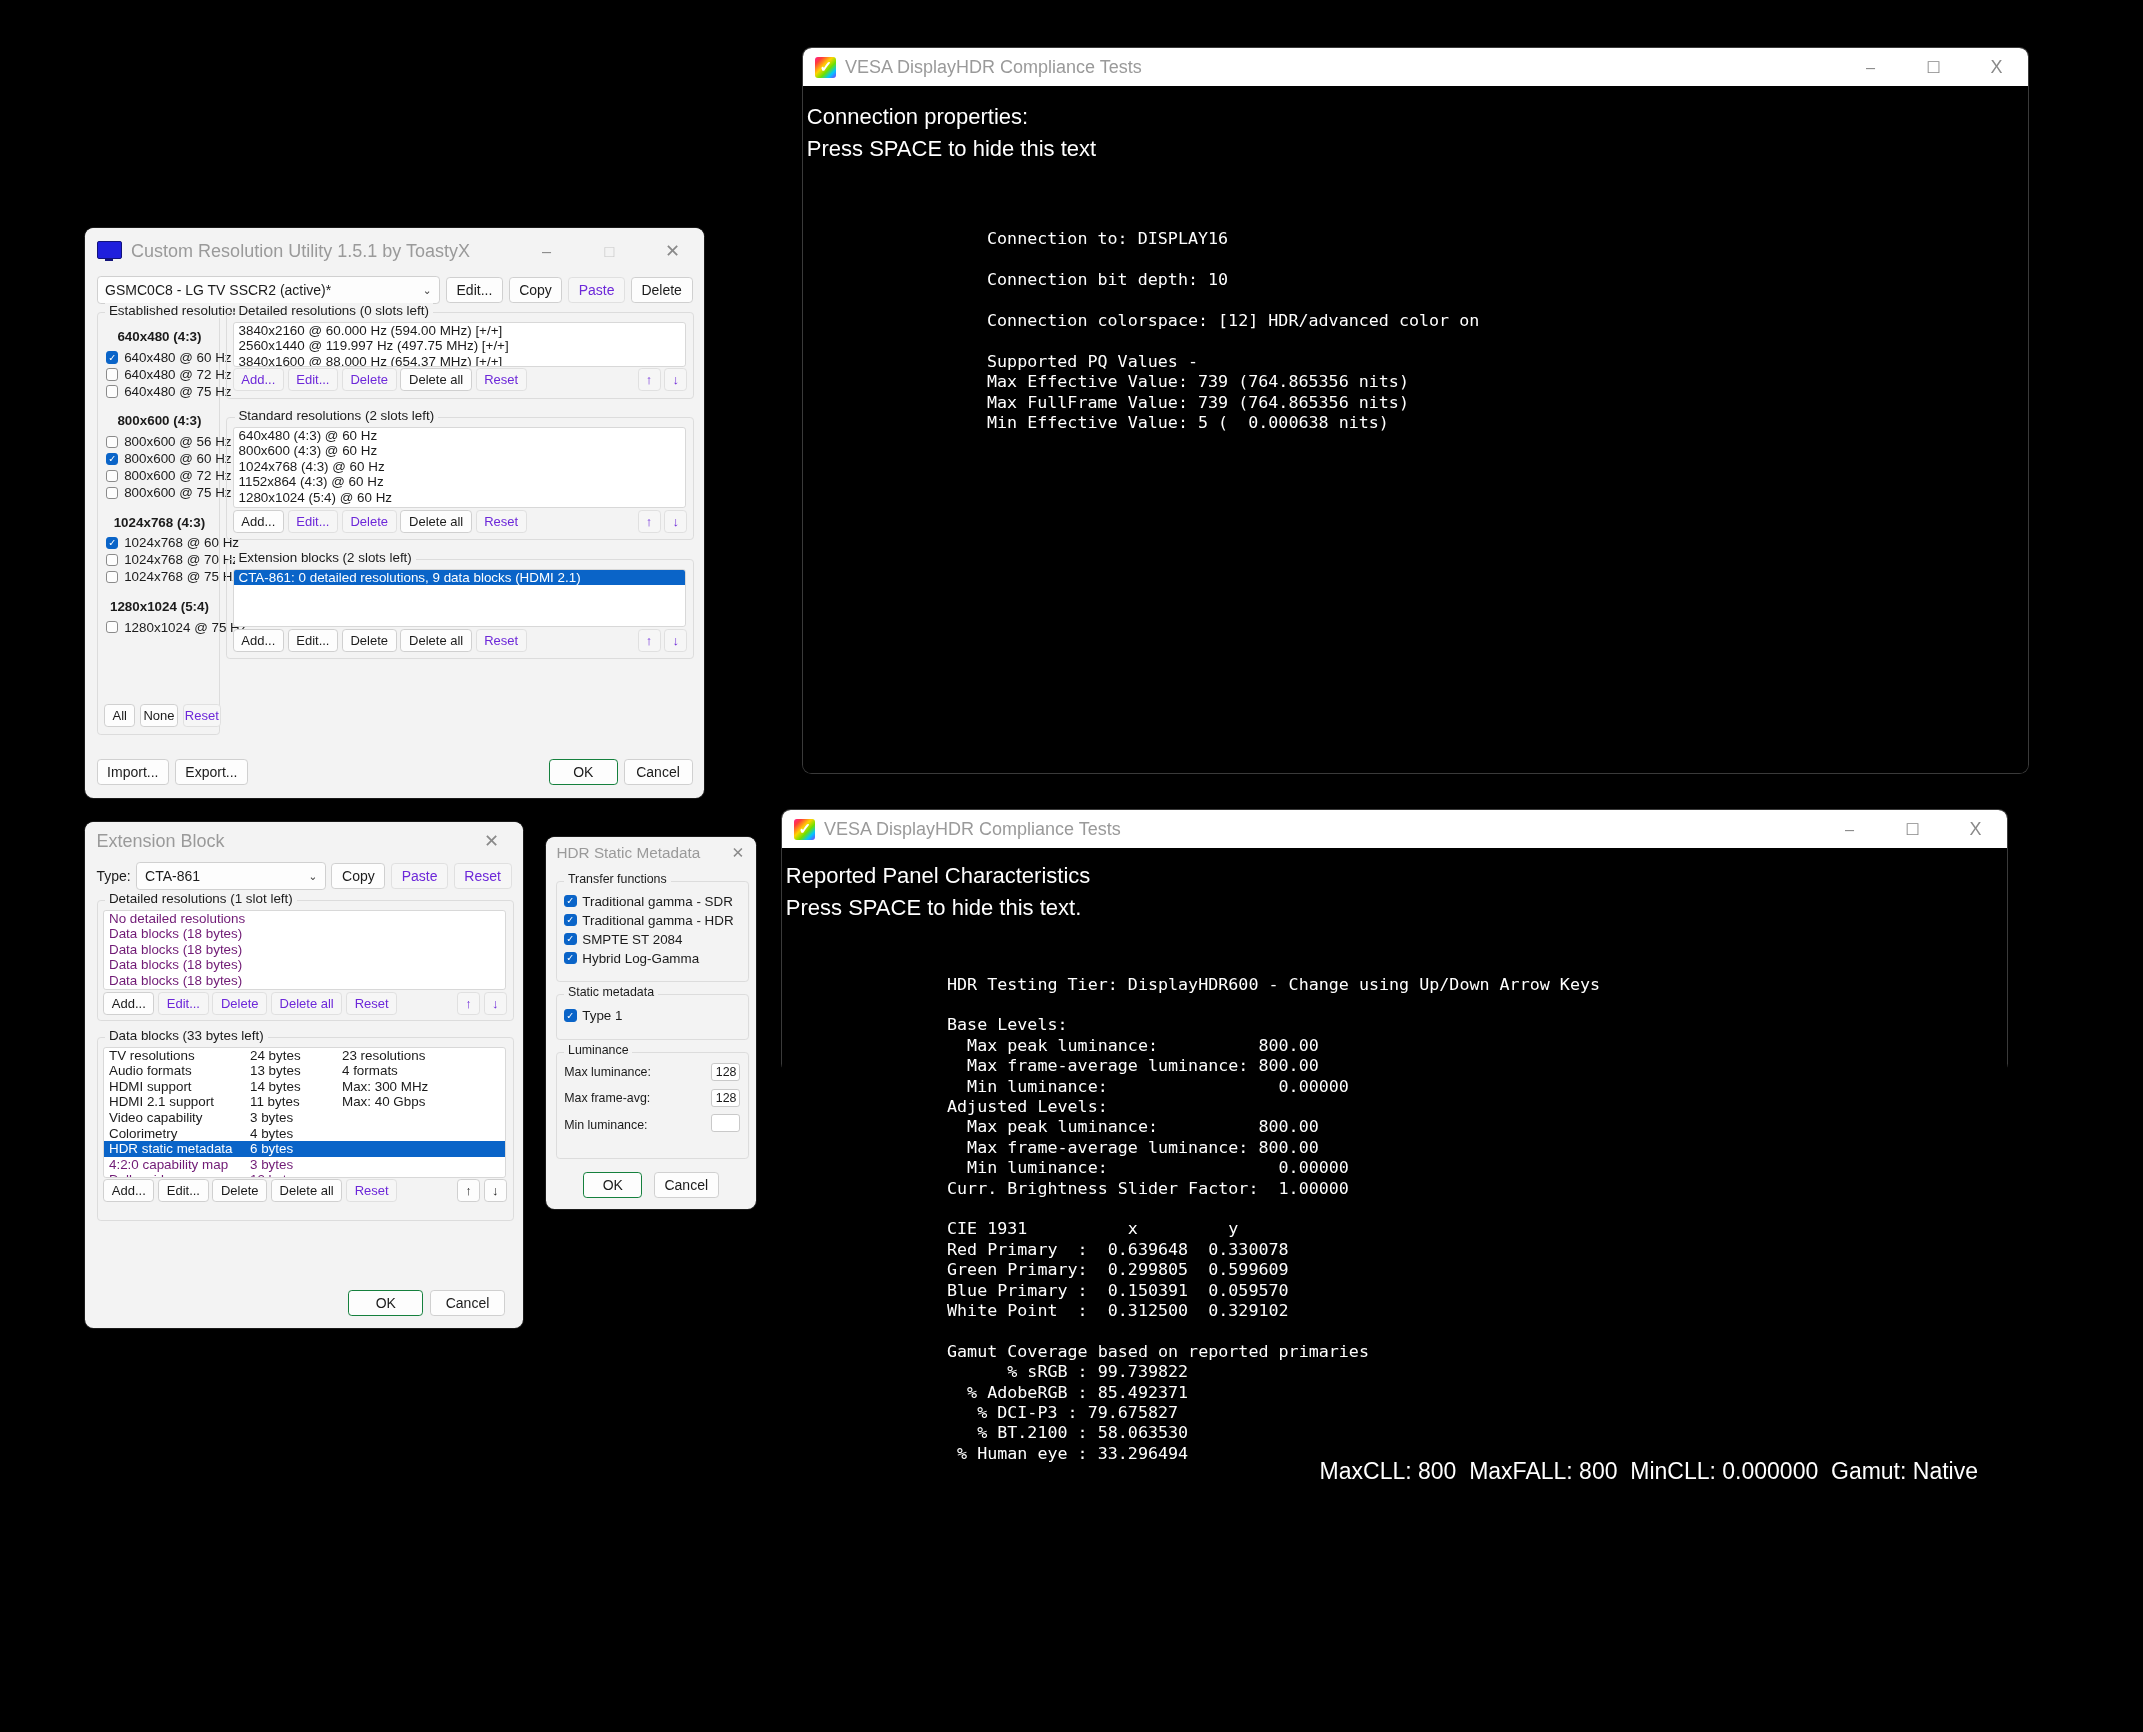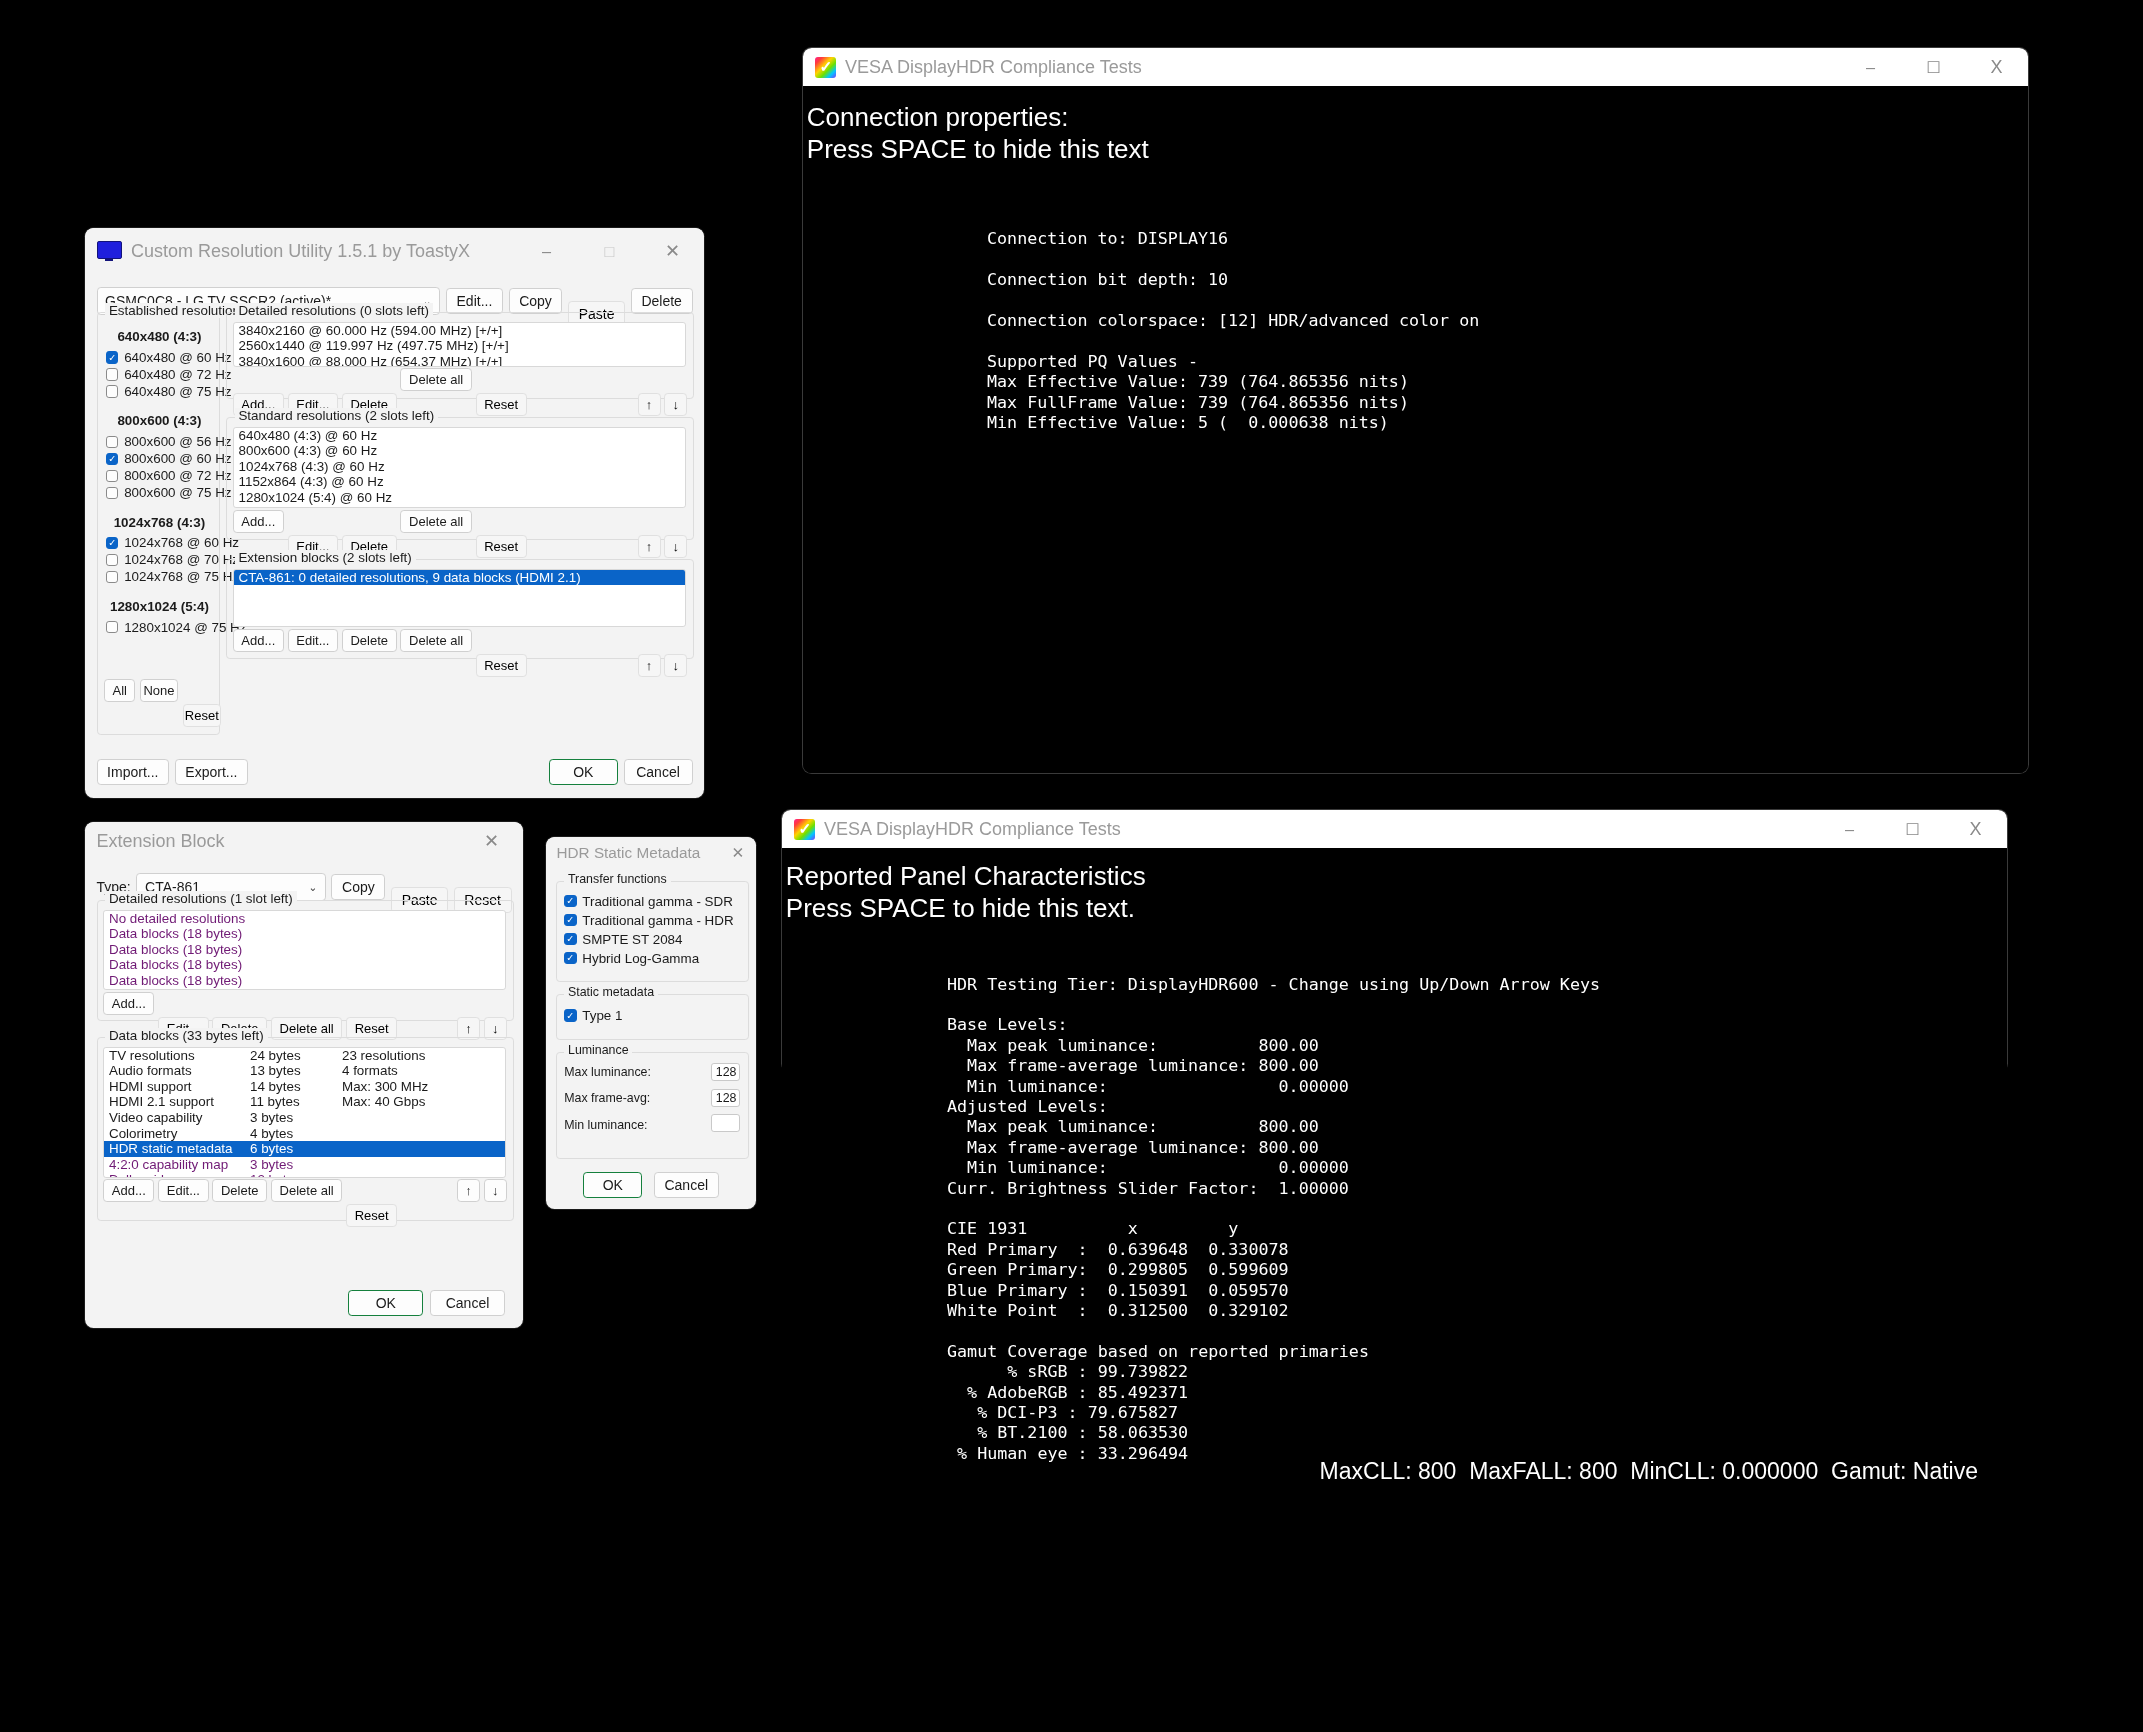--- a/index.html
+++ b/index.html
@@ -27,21 +27,21 @@
   .cru-icon .stand{position:absolute;left:8.6px;top:17px;width:7.6px;height:3.8px;background:#12127a;}
   .cru-body{position:absolute;left:0;top:46px;right:0;bottom:0;}
 
   .row-top{display:flex;align-items:center;padding:0 11.5px;gap:5.7px;}
   .combo{flex:1;height:26px;background:#fdfdfd;border:1px solid #d0d0d0;border-radius:3.8px;
          display:flex;align-items:center;padding:0 7.6px;font-size:14px;color:#1b1b1b;}
   .combo .cval{flex:1;overflow:hidden;white-space:nowrap;}
   .combo .chev{color:#444;font-size:10.5px;}
   .btn{height:26px;min-width:40px;padding:0 9.6px;background:#fdfdfd;border:1px solid #d0d0d0;border-radius:3.8px;
        font-size:14px;color:#1b1b1b;display:flex;align-items:center;justify-content:center;box-sizing:border-box;}
-  .btn.dis{color:#000000;background:#f6f6f6;border-color:#e0e0e0;margin-top:25px;}
+  .btn.dis{color:#6d28d9;background:#f6f6f6;border-color:#e0e0e0;}
   .btn.def{border:1px solid #15803d;}
   .btn.sm{height:23px;min-width:38px;padding:0 7.6px;font-size:13px;}
   .btn.arrow{min-width:23px;width:23px;padding:0;}
 
   .group{position:absolute;border:1px solid #dcdcdc;border-radius:3.8px;}
   .group > .glabel{position:absolute;top:-9.6px;left:7.6px;background:#f3f3f3;padding:0 3.8px;font-size:13.4px;color:#1b1b1b;white-space:nowrap;}
 
   .listbox{background:#ffffff;border:1px solid #d8d8d8;border-radius:2.9px;overflow:hidden;}
   .listbox .li{font-size:13.4px;color:#1b1b1b;padding:0 4.8px;line-height:15.6px;white-space:nowrap;}
   .listbox .li.sel{background:#0a64c8;color:#ffffff;}
@@ -68,21 +68,21 @@
        height:18px;display:flex;align-items:center;padding:0 3.8px;box-sizing:border-box;}
 
   
   .vesa{background:#000000;border-radius:8.6px;box-shadow:0 0 0 1px #3a3a3a;}
   .vesa .titlebar{height:38px;background:#ffffff;padding-left:12.4px;}
   .vesa-ico{width:21px;height:21px;margin-right:8.6px;border-radius:2.9px;position:relative;overflow:hidden;flex:none;
     background:linear-gradient(135deg,#ff1f8f 0%,#ff3b3b 18%,#ffd400 42%,#6ee000 62%,#00c8ff 80%,#7a3bff 100%);}
   .vesa-ico .v{position:absolute;left:50%;top:50%;transform:translate(-50%,-54%);
     color:#fff;font-size:15.3px;font-weight:bold;line-height:1;}
   .vesa .screen{position:absolute;left:0;top:38px;right:0;bottom:0;background:#000;border-radius:0 0 8.6px 8.6px;overflow:hidden;}
-  .vesa-head{color:#ffffff;font-size:26px;line-height:32px;padding-left:3.8px;font-family:"Liberation Sans", sans-serif;}
+  .vesa-head{color:#ffffff;font-size:22px;line-height:32px;padding-left:3.8px;font-family:"Liberation Sans", sans-serif;}
   .mono{font-family:"DejaVu Sans Mono", monospace;color:#ffffff;font-size:16.7px;line-height:20.4px;white-space:pre;}
   .statusline{position:absolute;color:#fff;font-size:23px;white-space:pre;}
 
   #vesa1{left:803px;top:48px;width:1225px;height:725px;}
   #vesa2{left:782px;top:810px;width:1225px;height:262px;}
   #vesa2 .screen{bottom:auto;height:650px;}
 </style>
 </head>
 <body>
 

